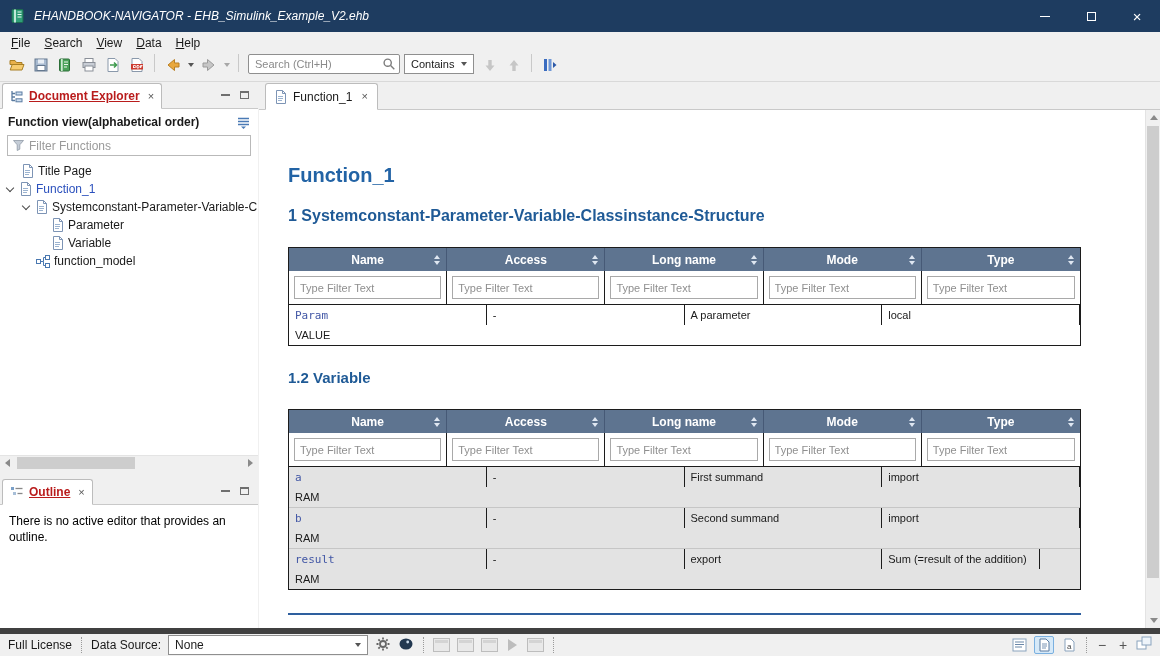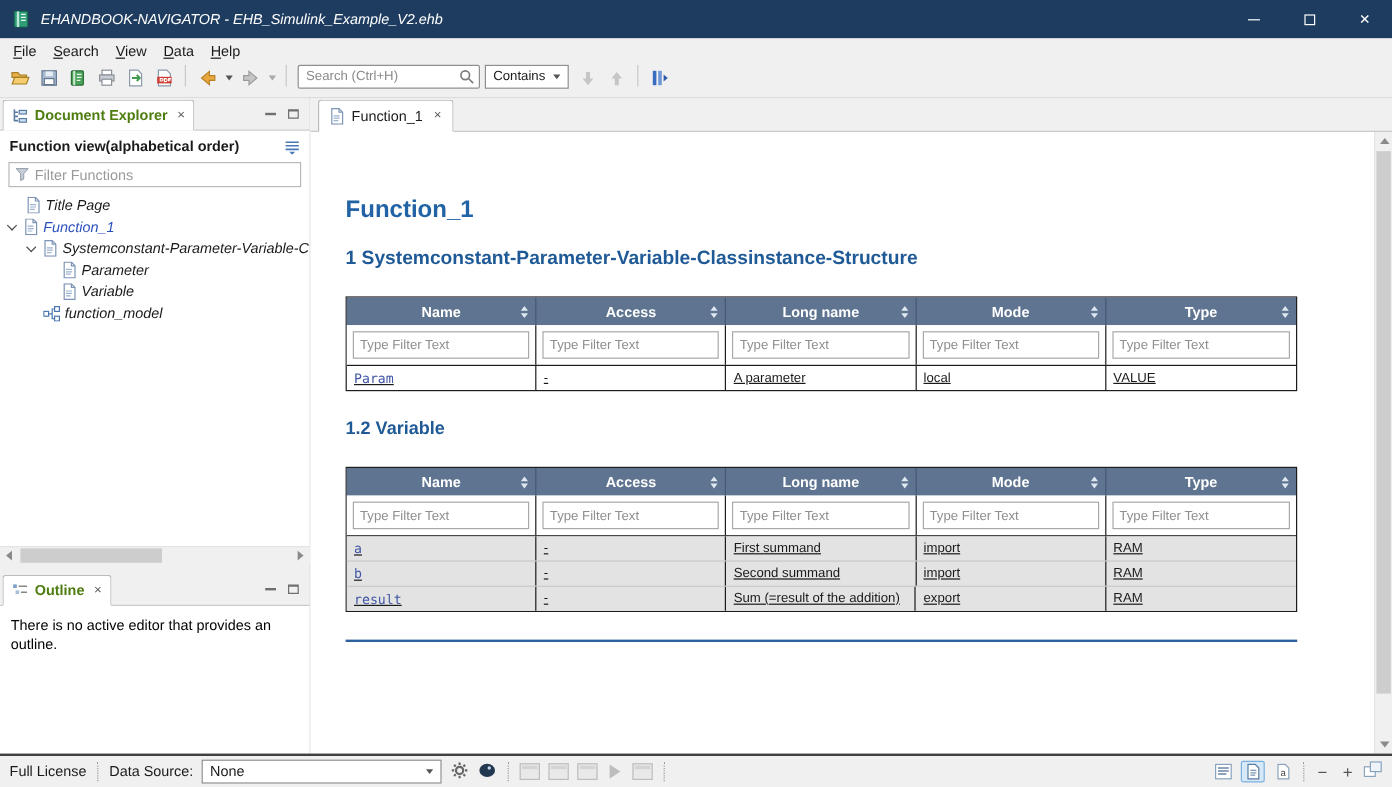--- a/index.html
+++ b/index.html
@@ -34,33 +34,33 @@
   .searchbox input::placeholder { color:#8a8a8a; }
   .searchbox .mag { position:absolute; right:4px; top:3px; }
   .combo { height:20px; border:1px solid #8f8f8f; background:#fff; display:flex; align-items:center; padding:0 6px; gap:7px; font-size:11px; margin-right:3px; }
 
   
   .main { position:absolute; top:82px; left:0; width:1160px; height:546px; }
   .left-panel { position:absolute; left:0; top:0; width:258px; height:546px; background:#f0f0f0; border-right:1px solid #c3c3c3; }
 
   .view-tabbar { position:absolute; left:0; width:258px; height:27px; background:#f0f0f0; border-bottom:1px solid #c9c9c9; display:flex; align-items:flex-end; }
   .view-tab { height:26px; background:#fff; border:1px solid #bcbcbc; border-bottom:1px solid #fff; border-radius:3px 3px 0 0; display:flex; align-items:center; gap:5px; padding:0 7px; margin:0 0 -1px 2px; position:relative; z-index:2; }
-  .view-tab-label { font-weight:bold; color:#4d7c0f; white-space:nowrap; }
+  .view-tab-label { font-weight:bold; color:#b91c1c; white-space:nowrap;text-decoration:underline; }
   .tab-close { color:#555; font-size:11px; margin-left:3px; line-height:1; }
   .panel-btns { margin-left:auto; display:flex; gap:10px; padding-right:9px; align-items:center; height:100%; }
   .pb-min { width:9px; height:2px; background:#6f6f6f; display:block; }
   .pb-max { width:9px; height:8px; border:1px solid #6f6f6f; border-top-width:2px; display:block; }
 
   .explorer-body { position:absolute; top:27px; left:0; width:258px; height:361px; background:#fff; }
   .explorer-header { display:flex; align-items:center; justify-content:space-between; padding:6px 8px 4px 8px; font-weight:bold; }
   .filter-box { margin:2px 7px 4px 7px; border:1px solid #b9b9b9; height:21px; background:#fff; display:flex; align-items:center; padding-left:5px; gap:5px; }
   .filter-box input { border:none; outline:none; flex:1; font:12px "Liberation Sans",sans-serif; color:#333; height:100%; background:transparent; }
   .filter-box input::placeholder { color:#9a9a9a; }
 
-  .tree { padding-top:2px;font-style:italic; }
+  .tree { padding-top:2px; }
   .tree-item { height:18px; display:flex; align-items:center; gap:4px; font-size:12px; white-space:nowrap; overflow:hidden; cursor:default; }
   .chev { width:6px; height:6px; border-right:1.5px solid #4a4a4a; border-bottom:1.5px solid #4a4a4a; transform:rotate(45deg); flex:0 0 auto; margin:-3px 3px 0 3px; }
   .tree-label.blue { color:#2b50bd; }
 
   .hscroll { position:absolute; bottom:0; left:0; width:258px; height:15px; background:#f0f0f0; display:flex; border-top:1px solid #e4e4e4; }
   .sb-btn { width:15px; height:14px; display:flex; align-items:center; justify-content:center; }
   .tri-left { width:0;height:0;border-top:4px solid transparent;border-bottom:4px solid transparent;border-right:5px solid #8a8a8a; }
   .tri-right { width:0;height:0;border-top:4px solid transparent;border-bottom:4px solid transparent;border-left:5px solid #8a8a8a; }
   .sb-track { flex:1; position:relative; }
   .sb-thumb { position:absolute; left:2px; top:1px; height:12px; width:118px; background:#cdcdcd; }
@@ -84,37 +84,37 @@
   .th { position:relative; height:23px; display:flex; align-items:center; justify-content:center; color:#fff; font-weight:bold; font-size:12px; border-right:1px solid #465976; }
   .th:last-child { border-right:none; }
   .sort { position:absolute; right:6px; top:50%; transform:translateY(-50%); display:flex; flex-direction:column; gap:2px; }
   .s-up { width:0;height:0;border-left:3.5px solid transparent;border-right:3.5px solid transparent;border-bottom:4px solid #dfe7f1; }
   .s-dn { width:0;height:0;border-left:3.5px solid transparent;border-right:3.5px solid transparent;border-top:4px solid #dfe7f1; }
   .t-filter { display:grid; grid-template-columns:repeat(5,1fr); border-bottom:1px solid #1c1c1c; background:#fff; }
   .tf { padding:5px; border-right:1px solid #1c1c1c; }
   .tf:last-child { border-right:none; }
   .tf input { width:100%; height:23px; border:1px solid #a9a9a9; padding:0 5px; font:11px "Liberation Sans",sans-serif; color:#333; outline:none; }
   .tf input::placeholder { color:#8f8f8f; }
-  .t-row { display:grid; grid-template-columns:repeat(5,1fr);text-decoration:underline; }
+  .t-row { display:grid; grid-template-columns:repeat(4,1fr); }
   .t-row .td { padding:4px 6px 3px 6px; font-size:11px; line-height:13px; border-right:1px solid #1c1c1c; }
   .t-row .td:last-child { border-right:none; }
   .td.mono { font-family:"DejaVu Sans Mono",monospace; color:#4156a5; }
   .variable-tbl .t-row { background:#e3e3e3; }
   .variable-tbl .t-row + .t-row { border-top:1px solid #c6c6c6; }
   .blue-rule { width:793px; height:2px; background:#2e5f9e; margin-top:23px; }
 
   .vscroll { position:absolute; right:0; top:28px; width:15px; height:518px; background:#f0f0f0; border-left:1px solid #e3e3e3; }
   .vs-btn { width:15px; height:15px; display:flex; align-items:center; justify-content:center; }
   .tri-up { width:0;height:0;border-left:4px solid transparent;border-right:4px solid transparent;border-bottom:5px solid #8a8a8a; }
   .tri-dn { width:0;height:0;border-left:4px solid transparent;border-right:4px solid transparent;border-top:5px solid #8a8a8a; }
   .vs-thumb { position:absolute; top:16px; left:1px; width:12px; height:452px; background:#cdcdcd; }
   .vs-btn.bottom { position:absolute; bottom:0; }
 
   
-  .statusbar { position:absolute; bottom:0; left:0; width:1160px; height:28px; background:#f0f0f0; border-top:2px solid #404040; display:flex; align-items:center; padding:0 8px; gap:7px; }
+  .statusbar { position:absolute; bottom:0; left:0; width:1160px; height:28px; background:#f0f0f0; border-top:6px solid #404040; display:flex; align-items:center; padding:0 8px; gap:7px; }
   .sb-sep { height:16px; border-left:1px dotted #9a9a9a; margin:0 2px; }
   .ds-combo { width:200px; height:20px; border:1px solid #8f8f8f; background:#fff; display:flex; align-items:center; padding:0 6px; }
   .ds-combo .dd-arrow { margin-left:auto; }
   .st-ico { width:17px; height:14px; border:1px solid #bdbdbd; background:#e9e9e9; position:relative; }
   .st-ico::after { content:""; position:absolute; top:1px; left:1px; right:1px; height:3px; background:#d4d4d4; }
   .play-tri { width:0;height:0;border-top:6px solid transparent;border-bottom:6px solid transparent;border-left:9px solid #bdbdbd; margin:0 3px; }
   .sb-right { margin-left:auto; display:flex; align-items:center; gap:5px; }
   .v-ico { width:20px; height:18px; display:flex; align-items:center; justify-content:center; border:1px solid transparent; border-radius:2px; }
   .v-ico.active { background:#d6e9f8; border-color:#7ab0e0; }
   .zoom-glyph { font-size:14px; color:#555; width:16px; text-align:center; line-height:1; }
@@ -502,22 +502,22 @@
         <div class="t-row">
           <div class="td mono">b</div>
           <div class="td">-</div>
           <div class="td">Second summand</div>
           <div class="td">import</div>
           <div class="td">RAM</div>
         </div>
         <div class="t-row">
           <div class="td mono">result</div>
           <div class="td">-</div>
+          <div class="td">export</div>
           <div class="td" style="max-width:158px">Sum (=result of the addition)</div>
-          <div class="td">export</div>
           <div class="td">RAM</div>
         </div>
       </div>
 
       <div class="blue-rule"></div>
     </div>
 
     <div class="vscroll">
       <span class="vs-btn">
             <span class="tri-up"></span>

